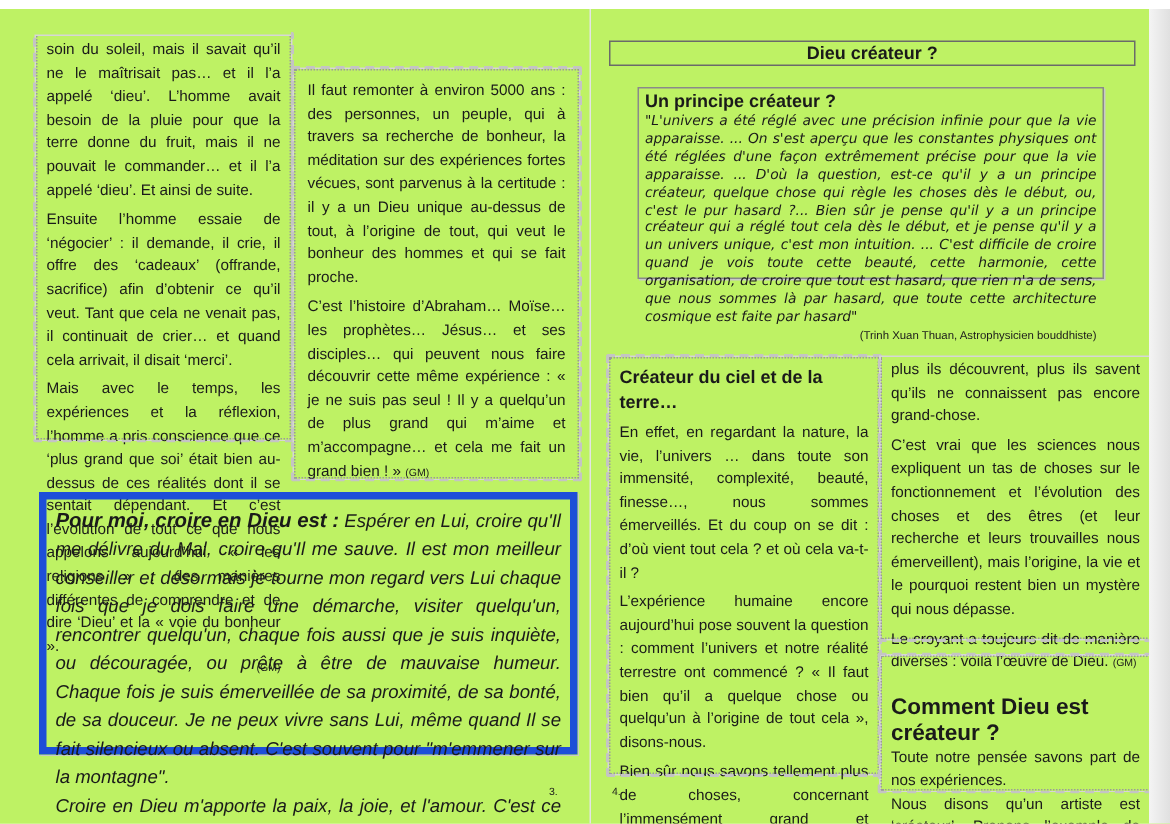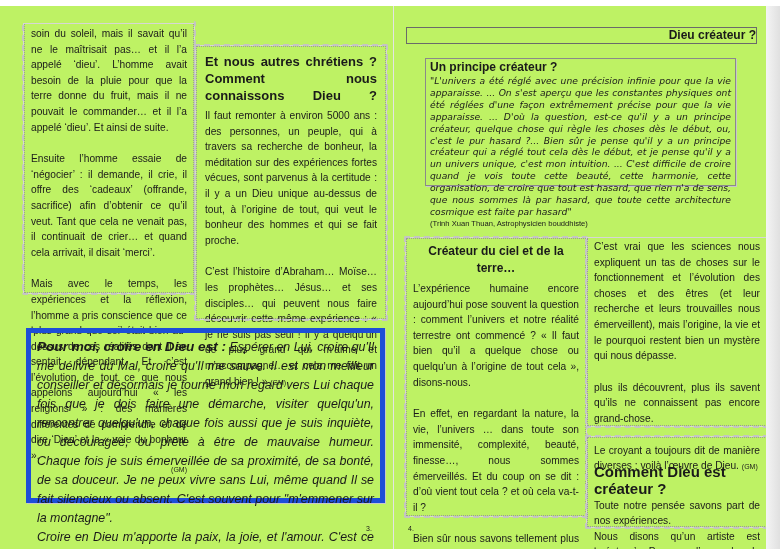--- a/index.html
+++ b/index.html
@@ -21,21 +21,21 @@
       border: 1px dotted #9a9a9a;
       box-shadow: 0 0 0 1px #d6d6d6;
       box-sizing: border-box;
     }
     .wavy::before {
       content: ""; position: absolute; inset: -3px;
       border: 2px dashed #c4c4c4; border-radius: 2px;
       pointer-events: none;
     }
     .txt { font-size: 10.2px; line-height: 15.6px; text-align: justify; margin: 0; }
-    .txt + .txt { margin-top: 16px; }
+    .txt + .txt { margin-top: 4px; }
     .gm { font-size: 7px; }
     .right { text-align: right; }
     .box-title { font-weight: bold; font-size: 13px; line-height: 17px; margin: 0 0 4px 0; }
 
     
     #col-a { left: 24px; top: 18px; width: 170px; height: 269px; padding: 2px 6px 2px 6px; border-top: none; }
     #col-a::before { border-top: none; }
     
     #col-b { left: 196px; top: 40px; width: 190px; height: 273px; padding: 6px 8px; }
     #col-b .box-title { text-align: justify; text-align-last: justify; }
@@ -47,53 +47,52 @@
       padding: 4px 6px; box-sizing: border-box;
       font-style: italic; font-size: 12.4px; line-height: 19px; text-align: justify;
     }
     #pourmoi .lead { font-weight: bold; font-size: 13.6px; }
     .pagenum { position: absolute; font-size: 7px; }
 
     
     #title-bar {
       position: absolute; left: 12px; top: 21px; width: 351px; height: 17px;
       border: 1px solid #6a6a6a; box-sizing: border-box;
-      text-align: right; font-weight: bold; font-size: 12px; line-height: 15px;
+      text-align: center; font-weight: bold; font-size: 12px; line-height: 15px;
     }
     #principe {
       position: absolute; left: 31px; top: 52px; width: 311px; height: 128px;
       border: 1px solid #8a8a8a; box-shadow: 1px 1px 0 #c8c8c8;
       padding: 1px 4px; box-sizing: border-box;
     }
     #principe .ptitle { font-weight: bold; font-size: 12px; line-height: 15px; margin: 0; }
     #principe .quote { font-style: italic; font-family: "DejaVu Sans", sans-serif; font-size: 9.2px; line-height: 11.9px; text-align: justify; margin: 0; }
-    #principe .attrib { font-size: 7.6px; text-align: left; margin: 1px 0 0 0; }
+    #principe .attrib { font-size: 7.6px; text-align: right; margin: 1px 0 0 0; }
 
     #col-c { left: 12px; top: 232px; width: 180px; height: 278px; padding: 4px 6px; }
-    #col-c .box-title { font-size: 12px; text-align: center; }
+    #col-c .box-title { font-size: 12px; }
     #col-d { left: 193px; top: 232px; width: 180px; height: 188px; padding: 1px 6px; border-top: none; }
     #col-d::before { border-top: none; }
     #col-e { left: 193px; top: 431px; width: 180px; height: 90px; padding: 3px 6px; }
     #col-e .box-title { font-size: 15px; margin-bottom: 1px; margin-top: 22px; }
     #col-e .txt { line-height: 15.4px; }
   </style>
 </head>
 <body>
 
 <div class="page page-left">
 
   <div class="wavy" id="col-a">
     <p class="txt">soin du soleil, mais il savait qu’il ne le maîtrisait pas… et il l’a appelé ‘dieu’. L’homme avait besoin de la pluie pour que la terre donne du fruit, mais il ne pouvait le commander… et il l’a appelé ‘dieu’.  Et ainsi de suite.</p>
     <p class="txt">Ensuite l’homme essaie de ‘négocier’ : il demande, il crie, il offre des ‘cadeaux’ (offrande, sacrifice) afin d’obtenir ce qu’il veut. Tant que cela ne venait pas, il continuait de crier… et quand cela arrivait, il disait ‘merci’.</p>
     <p class="txt">Mais avec le temps, les expériences et la réflexion, l’homme a pris conscience que ce ‘plus grand que soi’ était bien au-dessus de ces réalités dont il se sentait dépendant. Et c’est l’évolution de tout ce que nous appelons aujourd’hui « les religions » : des manières différentes de comprendre et de dire ‘Dieu’ et la « voie du bonheur ».</p>
     <p class="txt right" style="margin-top:0;line-height:11px;"><span class="gm">(GM)</span></p>
   </div>
 
   <div class="wavy" id="col-b">
-    <p class="box-title">Et nous autres chrétiens ? Comment nous connaissons Dieu ?</p>
     <p class="txt">Il faut remonter à environ 5000 ans : des personnes, un peuple, qui à travers sa recherche de bonheur, la méditation sur des expériences fortes vécues, sont parvenus à la certitude : il y a un Dieu unique au-dessus de tout, à l’origine de tout, qui veut le bonheur des hommes et qui se fait proche.</p>
     <p class="txt"><span>C’est l’histoire d’Abraham… Moïse… les prophètes… Jésus… et ses disciples… qui peuvent nous faire découvrir cette même expérience : « je ne suis pas seul ! Il y a quelqu’un de plus grand qui m’aime et m’accompagne… et cela me fait un grand bien ! »</span> <span class="gm">(GM)</span></p>
   </div>
 
   <div id="pourmoi">
     <span class="lead">Pour moi, croire en Dieu est :</span><span> Espérer en Lui, croire qu'Il me délivre du Mal, croire qu'Il me sauve. Il est mon meilleur conseiller et désormais je tourne mon regard vers Lui chaque fois que je dois faire une démarche, visiter quelqu'un, rencontrer quelqu'un, chaque fois aussi que je suis inquiète, ou découragée, ou prête à être de mauvaise humeur. Chaque fois je suis émerveillée de sa proximité,  de sa bonté, de sa douceur. Je ne peux vivre sans Lui, même quand Il se fait silencieux ou absent. C'est souvent pour "m'emmener sur la montagne".</span><br>
     <span>Croire en Dieu m'apporte la paix, la joie, et l'amour. C'est ce qui me fait vivre.</span>
   </div>
 
   <div class="pagenum" style="left:366px; top:519px;">3.</div>
@@ -104,28 +103,28 @@
   <div id="title-bar">Dieu créateur ?</div>
 
   <div id="principe">
     <p class="ptitle">Un principe créateur ?</p>
     <p class="quote">"L'univers a été réglé avec une précision infinie pour que la vie apparaisse. ... On s'est aperçu que les constantes physiques ont été réglées d'une façon extrêmement précise pour que la vie apparaisse. ... D'où la question, est-ce qu'il y a un principe créateur, quelque chose qui règle les choses dès le début, ou, c'est le pur hasard ?... Bien sûr je pense qu'il y a un principe créateur qui a réglé tout cela dès le début, et je pense qu'il y a un univers unique, c'est mon intuition. ... C'est difficile de croire quand je vois toute cette beauté, cette harmonie, cette organisation, de croire que tout est hasard, que rien n'a de sens, que nous sommes là par hasard, que toute cette architecture cosmique est faite par hasard"</p>
     <p class="attrib">(Trinh Xuan Thuan, Astrophysicien bouddhiste)</p>
   </div>
 
   <div class="wavy" id="col-c">
     <p class="box-title">Créateur du ciel et de la terre…</p>
+    <p class="txt">En effet, en regardant la nature, la vie, l’univers … dans toute son immensité, complexité, beauté, finesse…, nous sommes émerveillés. Et du coup on se dit : d’où vient tout cela ? et où cela va-t-il ?</p>
     <p class="txt">L’expérience humaine encore aujourd’hui pose souvent la question : comment l’univers et notre réalité terrestre ont commencé ?  « Il faut bien qu’il a quelque chose ou quelqu’un à l’origine de tout cela », disons-nous.</p>
-    <p class="txt">En effet, en regardant la nature, la vie, l’univers … dans toute son immensité, complexité, beauté, finesse…, nous sommes émerveillés. Et du coup on se dit : d’où vient tout cela ? et où cela va-t-il ?</p>
     <p class="txt">Bien sûr nous savons tellement plus de choses, concernant l’immensément grand et l’immensément petit, que nos ancêtres. Nous sommes arrivés à remonter le temps déjà tellement loin, et le progrès des sciences est fabuleux – même si les scientifiques disent que</p>
   </div>
 
   <div class="wavy" id="col-d">
+    <p class="txt">plus ils découvrent, plus ils savent qu’ils ne connaissent pas encore grand-chose.</p>
     <p class="txt">C’est vrai que les sciences nous expliquent un tas de choses sur le fonctionnement et l’évolution des choses et des êtres (et leur recherche et leurs trouvailles nous émerveillent), mais l’origine, la vie et le pourquoi restent bien un mystère qui nous dépasse.</p>
-    <p class="txt">plus ils découvrent, plus ils savent qu’ils ne connaissent pas encore grand-chose.</p>
     <p class="txt"><span>Le croyant a toujours dit de manière diverses : voilà l’œuvre de Dieu.</span> <span class="gm">(GM)</span></p>
   </div>
 
   <div class="wavy" id="col-e">
     <p class="box-title">Comment Dieu est créateur ?</p>
     <p class="txt">Toute notre pensée savons part de nos expériences.</p>
     <p class="txt" style="margin-top:0">Nous disons qu’un artiste est ‘créateur’.  Prenons l’exemple de quelqu’un qui travaille le verre. D’une</p>
   </div>
 
   <div class="pagenum" style="left:14px; top:519px;">4.</div>

